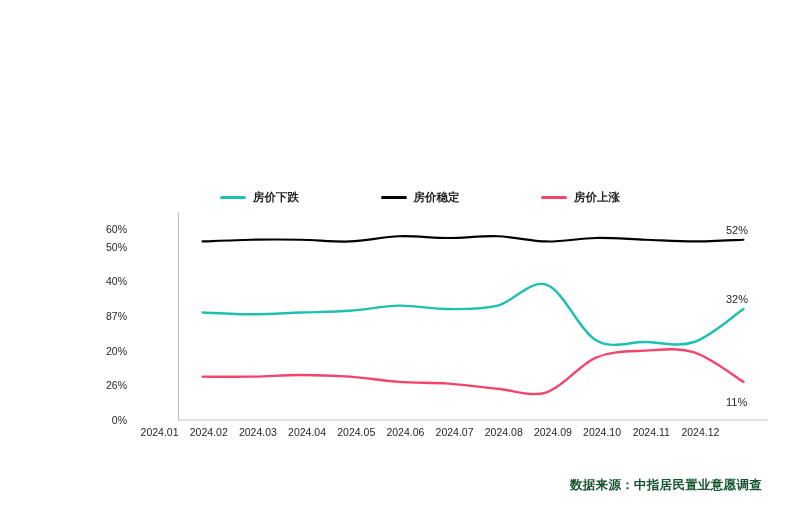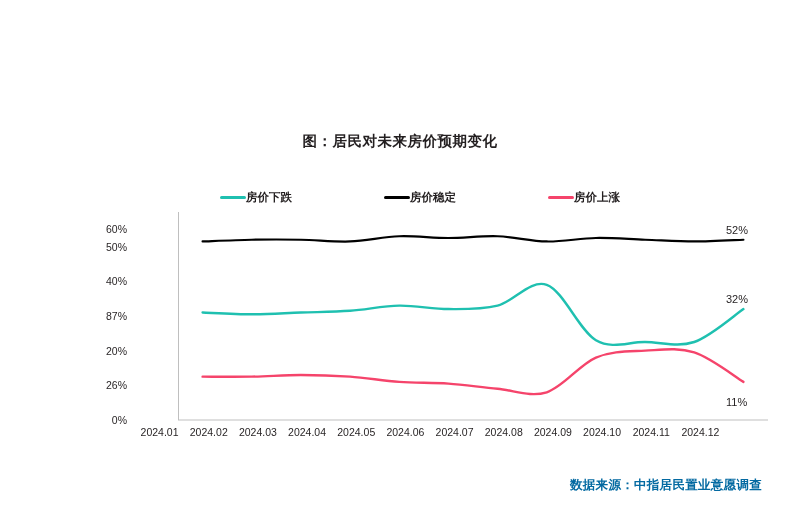--- a/index.html
+++ b/index.html
@@ -60,21 +60,21 @@
     left: 220px;
     top: 190px;
     width: 400px;
     display: flex;
     justify-content: space-between;
     align-items: center;
   }
   .legend-item {
     display: flex;
     align-items: center;
-    gap: 0;
+    gap: 7px;
   }
   .legend-swatch {
     width: 26px;
     height: 3px;
     border-radius: 2px;
     display: inline-block;
   }
   .legend-label {
     font-size: 11.5px;
     font-weight: bold;
@@ -135,33 +135,30 @@
     white-space: nowrap;
   }
 
   
   .source {
     position: absolute;
     right: 38px;
     top: 477px;
     font-size: 12.5px;
     font-weight: bold;
-    color: #0369a1;
+    color: #14532d;
     letter-spacing: 0.3px;
   }
 </style>
 </head>
 <body>
 
 <div class="page">
 
 
-  <div class="chart-title">
-    <span>图：</span><span>居民对未来房价预期变化</span>
-  </div>
 
   <div class="legend" id="legend">
       <div class="legend-item">
         <span class="legend-swatch" style="background: rgb(31, 192, 176);"></span>
         <span class="legend-label">房价下跌</span>
       </div>
       <div class="legend-item">
         <span class="legend-swatch" style="background: rgb(0, 0, 0);"></span>
         <span class="legend-label">房价稳定</span>
       </div>

